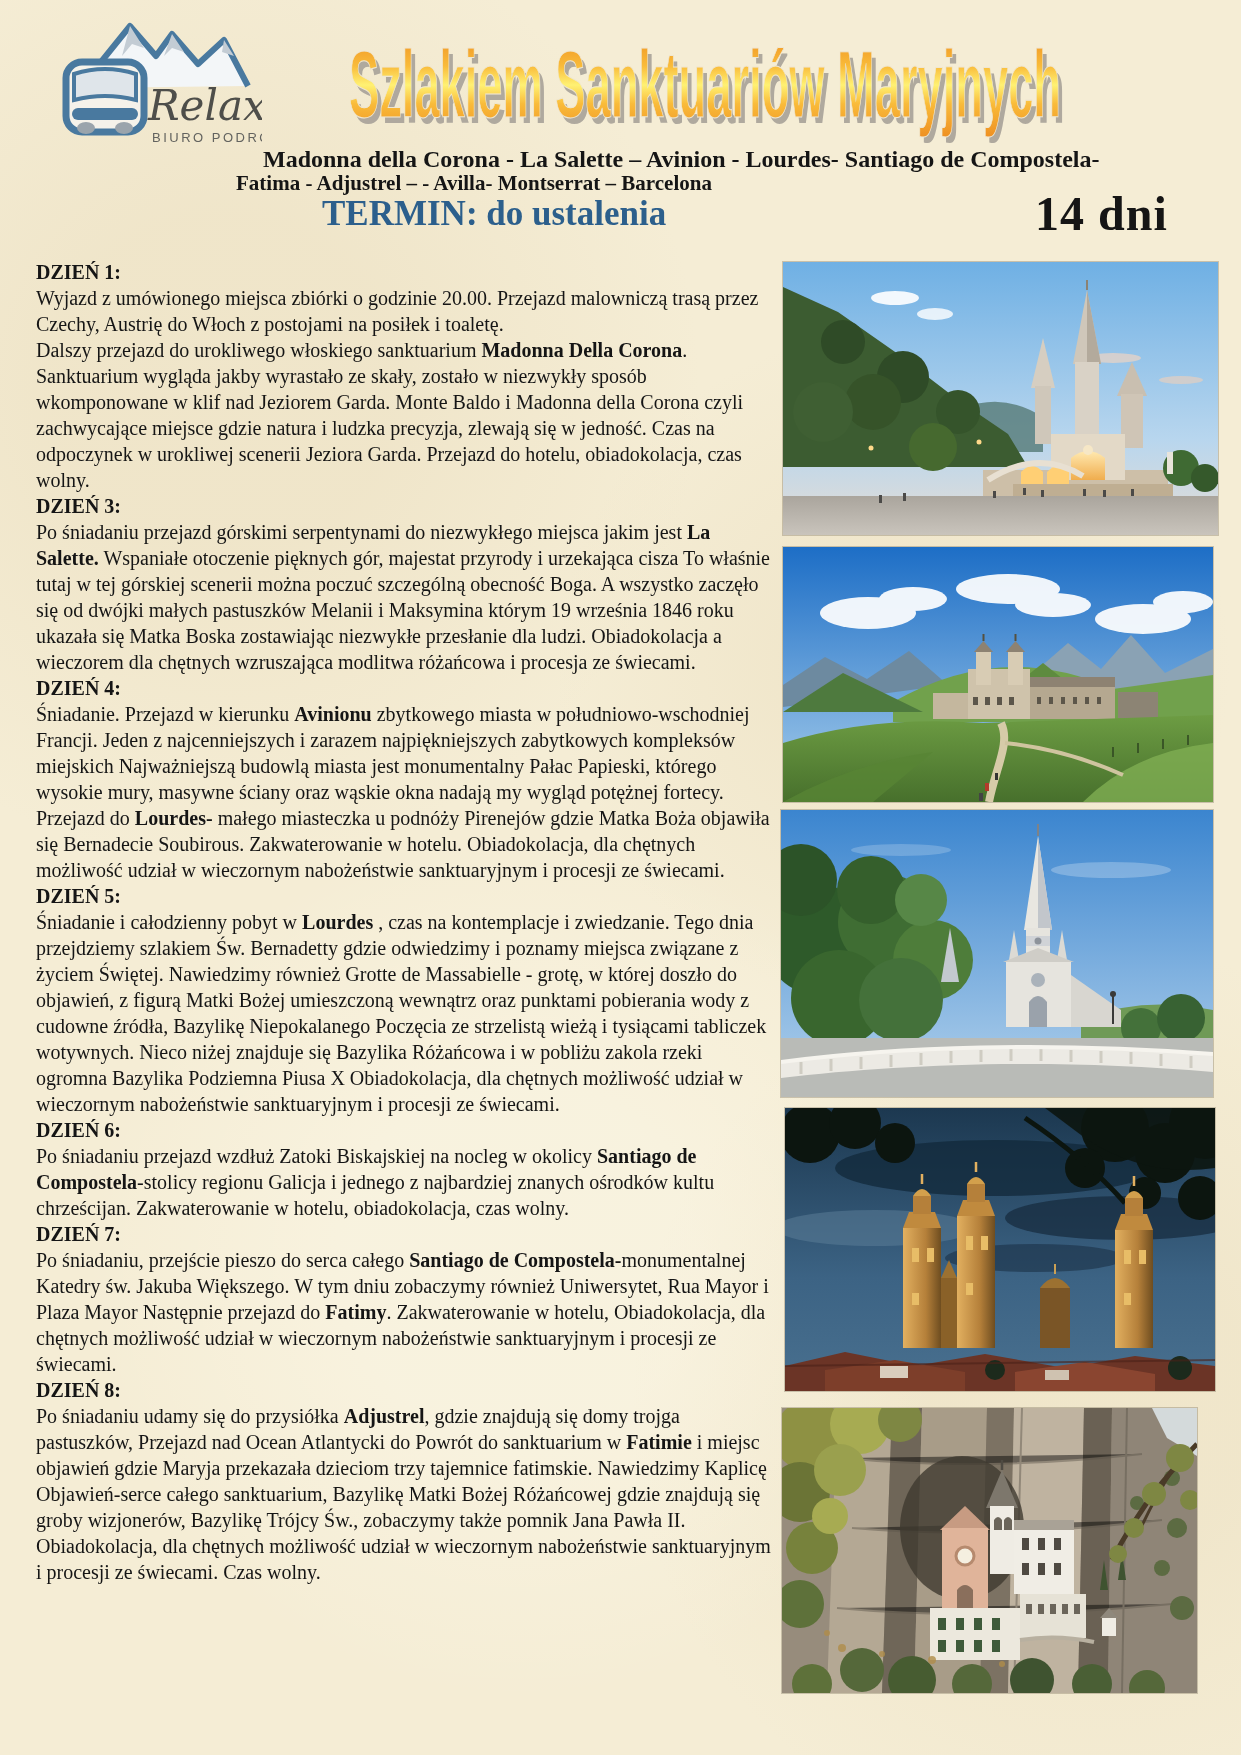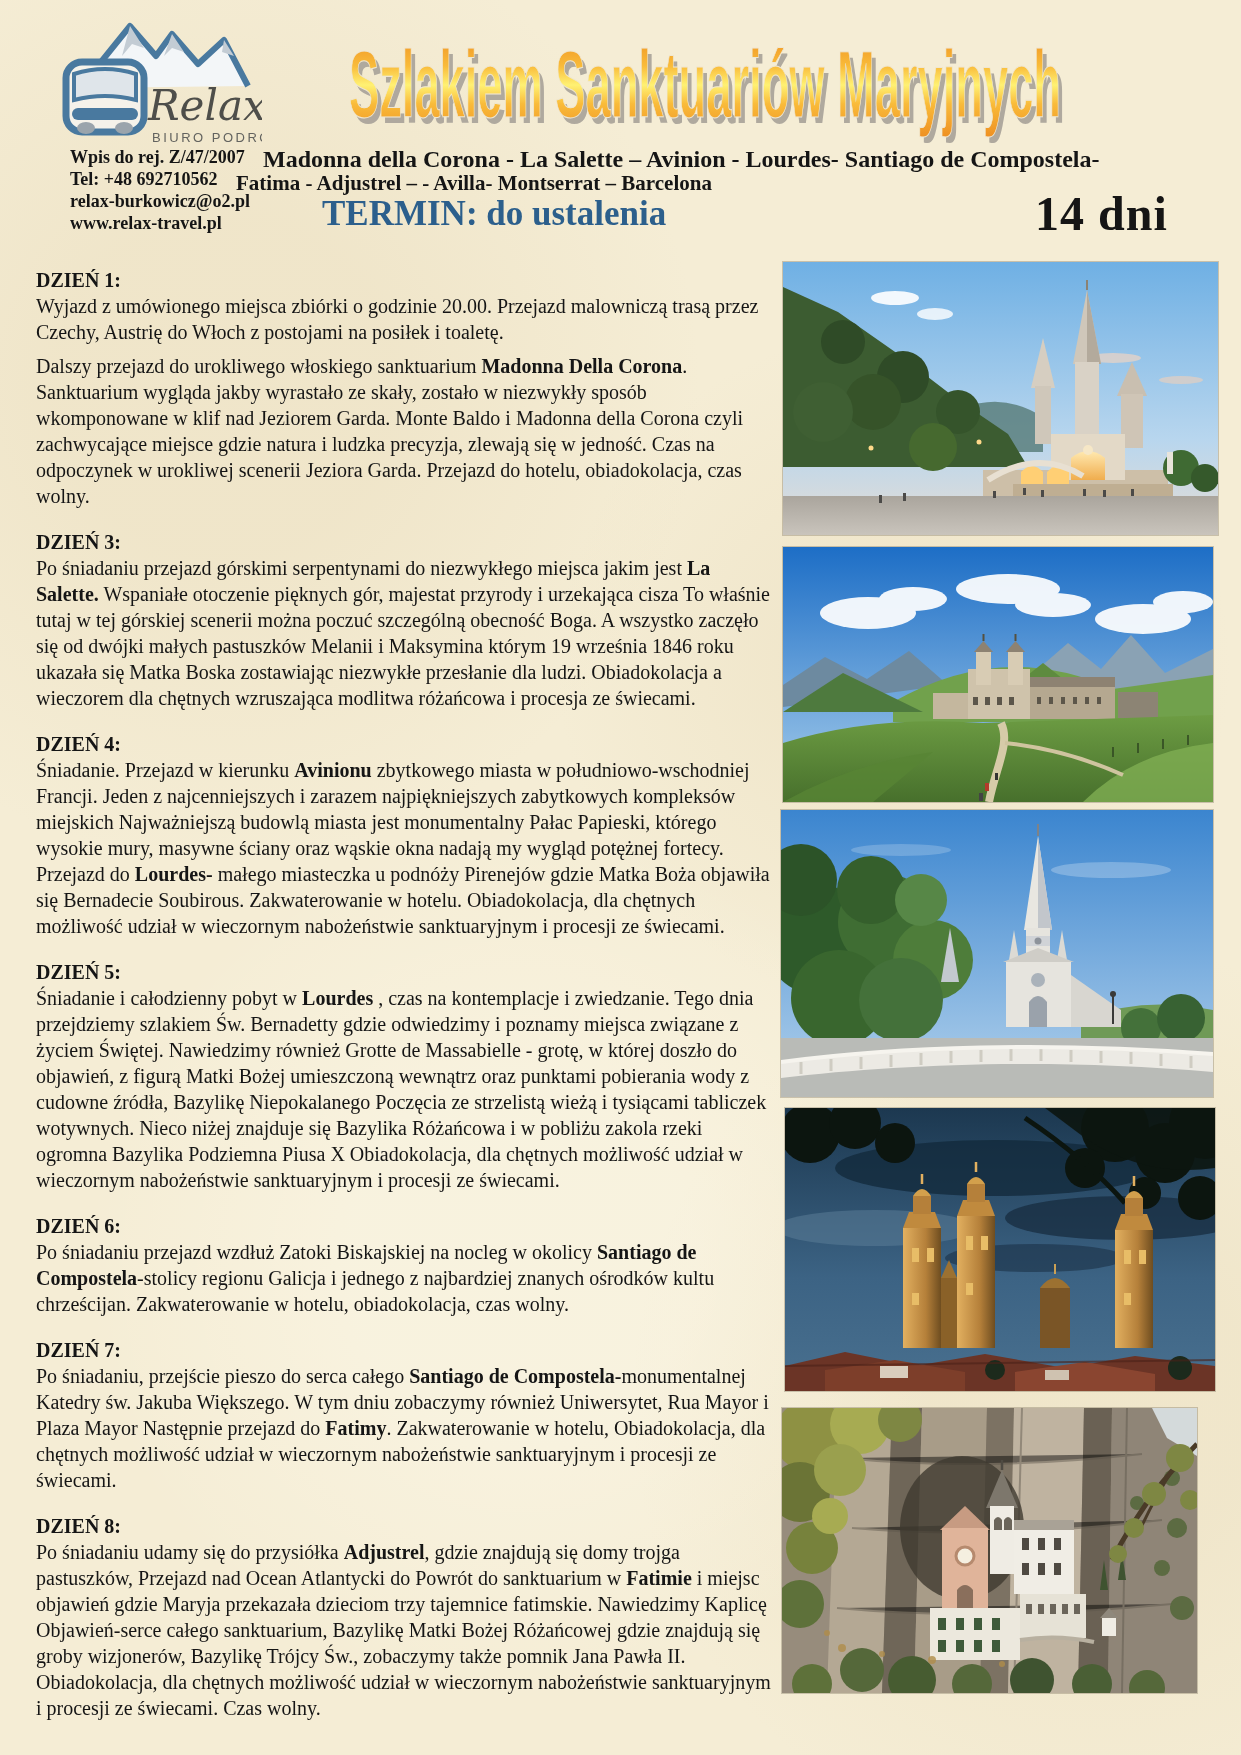--- a/index.html
+++ b/index.html
@@ -16,22 +16,22 @@
   
   .logo{left:52px;top:4px;width:210px;height:150px;text-decoration:underline;}
   .contact{left:70px;top:146px;width:300px;font-weight:bold;font-size:18px;line-height:22px;white-space:nowrap;}
   .route1{left:263px;top:146px;font-weight:bold;font-size:24px;white-space:nowrap;}
   .route2{left:236px;top:171px;font-weight:bold;font-size:21px;white-space:nowrap;}
   .termin{left:322px;top:194px;font-weight:bold;font-size:35px;color:#2c5f8c;white-space:nowrap;}
   .duration{left:1035px;top:186px;font-weight:bold;font-size:48px;white-space:nowrap;letter-spacing:1px;text-align:right;}
   .title-svg{left:336px;top:20px;width:738px;height:128px;}
   
   .itinerary{left:36px;top:259px;width:742px;font-size:20px;line-height:26px;}
-  .day{margin-top:20px;}
-  .day:nth-child(1),.day:nth-child(2){margin-top:8px;}
+  .day{margin-top:0;}
+  .day:nth-child(1),.day:nth-child(2){margin-top:0;}
   .day-heading{font-weight:bold;}
   .day-text{margin:0;}
   .day-text b{font-weight:bold;}
   
   .photo{outline:1px solid rgba(100,90,70,.3);overflow:hidden;background:#ccc;}
   .photo svg{display:block;}
   .p1{left:783px;top:262px;width:435px;height:273px;}
   .p2{left:783px;top:547px;width:430px;height:255px;}
   .p3{left:781px;top:810px;width:432px;height:287px;}
   .p4{left:785px;top:1108px;width:430px;height:283px;}
@@ -73,26 +73,20 @@
           <stop offset="1" stop-color="#ee8f21"></stop>
         </linearGradient>
       </defs>
       <g transform="scale(1,1.3)">
         <text x="373" y="79" text-anchor="middle" font-family="Liberation Sans, sans-serif" font-weight="bold" font-size="72" textLength="712" lengthAdjust="spacingAndGlyphs" fill="#a8a299" opacity="0.9">Szlakiem Sanktuariów Maryjnych</text>
         <text x="369" y="75" text-anchor="middle" font-family="Liberation Sans, sans-serif" font-weight="bold" font-size="72" textLength="712" lengthAdjust="spacingAndGlyphs" fill="url(#tg)" stroke="#efe7d2" stroke-width="0.8">Szlakiem Sanktuariów Maryjnych</text>
       </g>
     </svg>
   </div>
 
-  <div class="abs contact">
-    <div>Wpis do rej. Z/47/2007</div>
-    <div>Tel: +48 692710562</div>
-    <div>relax-burkowicz@o2.pl</div>
-    <div>www.relax-travel.pl</div>
-  </div>
 
   <div class="abs route1">Madonna della Corona - La Salette – Avinion - Lourdes- Santiago de Compostela-</div>
   <div class="abs route2">Fatima - Adjustrel –  - Avilla- Montserrat – Barcelona</div>
 
   <div class="abs termin">TERMIN: do ustalenia</div>
   <div class="abs duration">14 dni</div>
 
   <div class="abs itinerary" id="itinerary">
       <div class="day">
         <div class="day-heading">DZIEŃ 1:</div>

